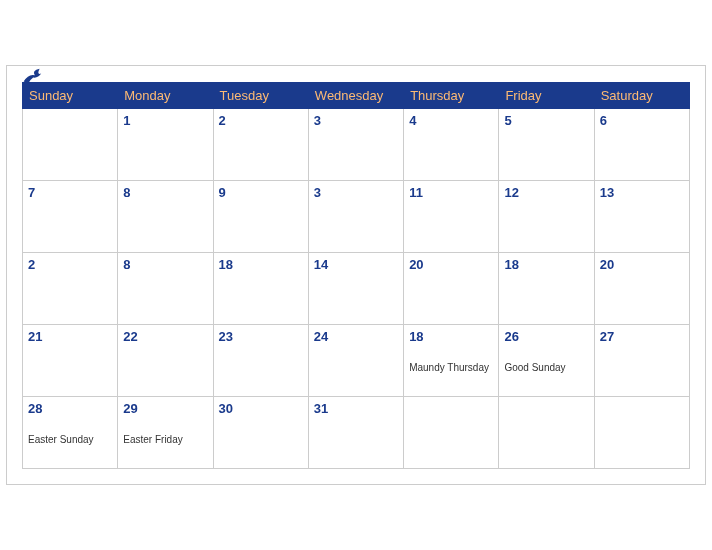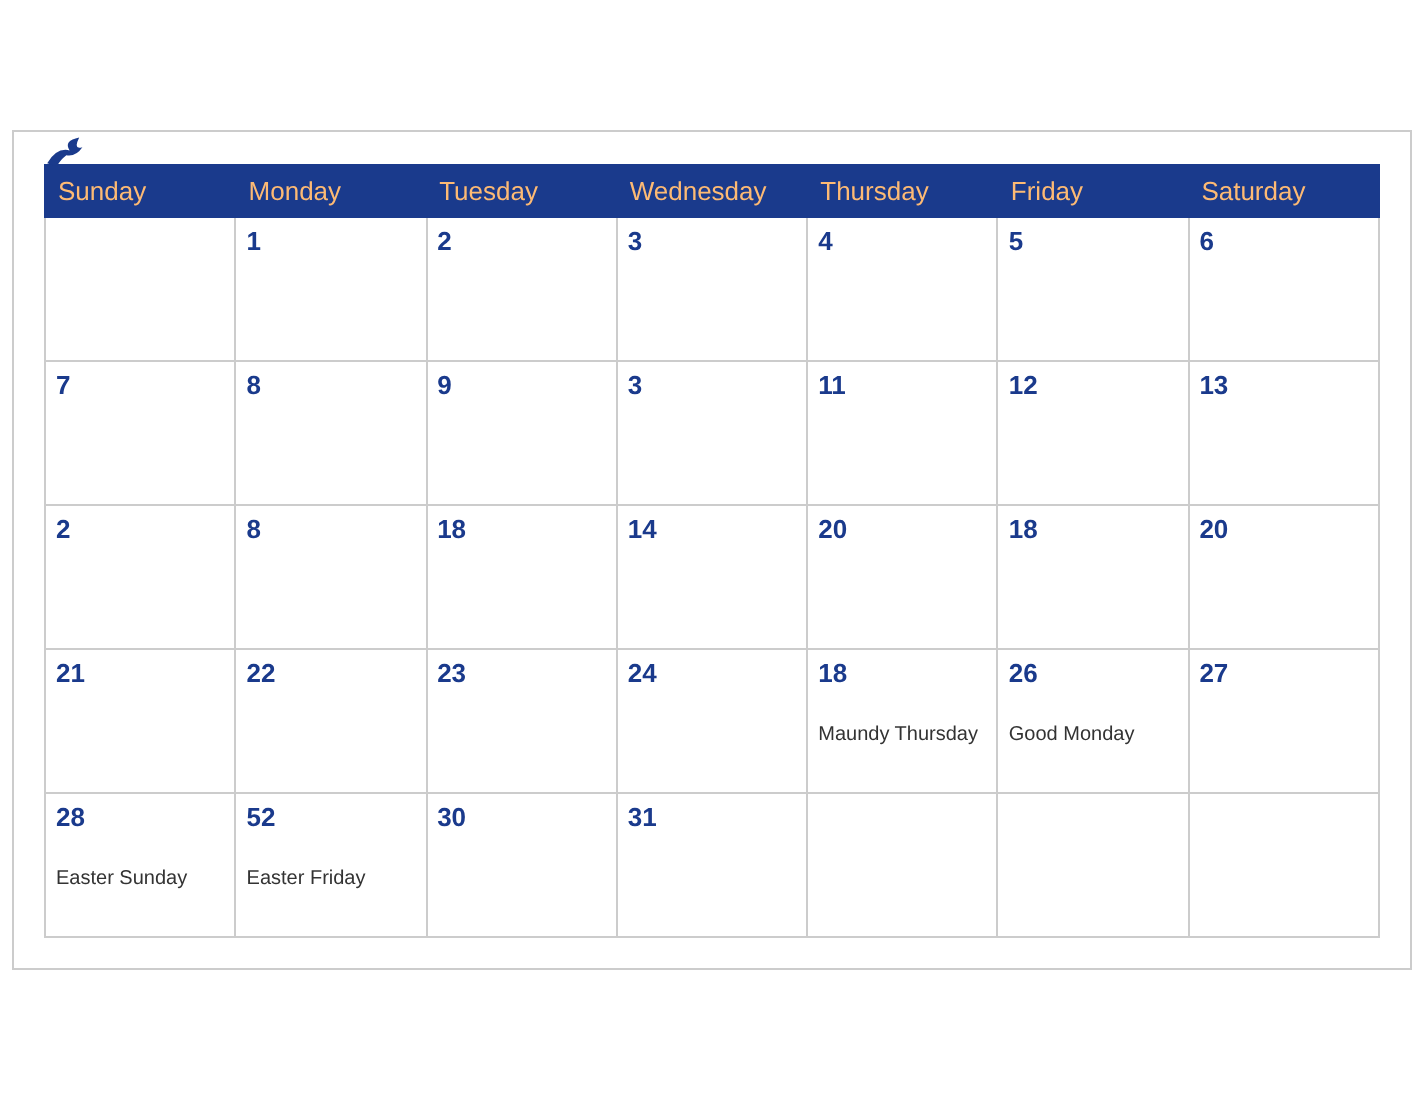--- a/index.html
+++ b/index.html
@@ -221,33 +221,33 @@
           </td>
           <td>
             <span class="day-number">24</span>
           </td>
           <td>
             <span class="day-number">18</span>
             <span class="holiday-name">Maundy Thursday</span>
           </td>
           <td>
             <span class="day-number">26</span>
-            <span class="holiday-name">Good Monday</span>
+            <span class="holiday-name">Good Sunday</span>
           </td>
           <td>
             <span class="day-number">27</span>
           </td>
         </tr>
         <tr>
           <td>
             <span class="day-number">28</span>
             <span class="holiday-name">Easter Sunday</span>
           </td>
           <td>
-            <span class="day-number">52</span>
+            <span class="day-number">29</span>
             <span class="holiday-name">Easter Friday</span>
           </td>
           <td>
             <span class="day-number">30</span>
           </td>
           <td>
             <span class="day-number">31</span>
           </td>
           <td></td>
           <td></td>

